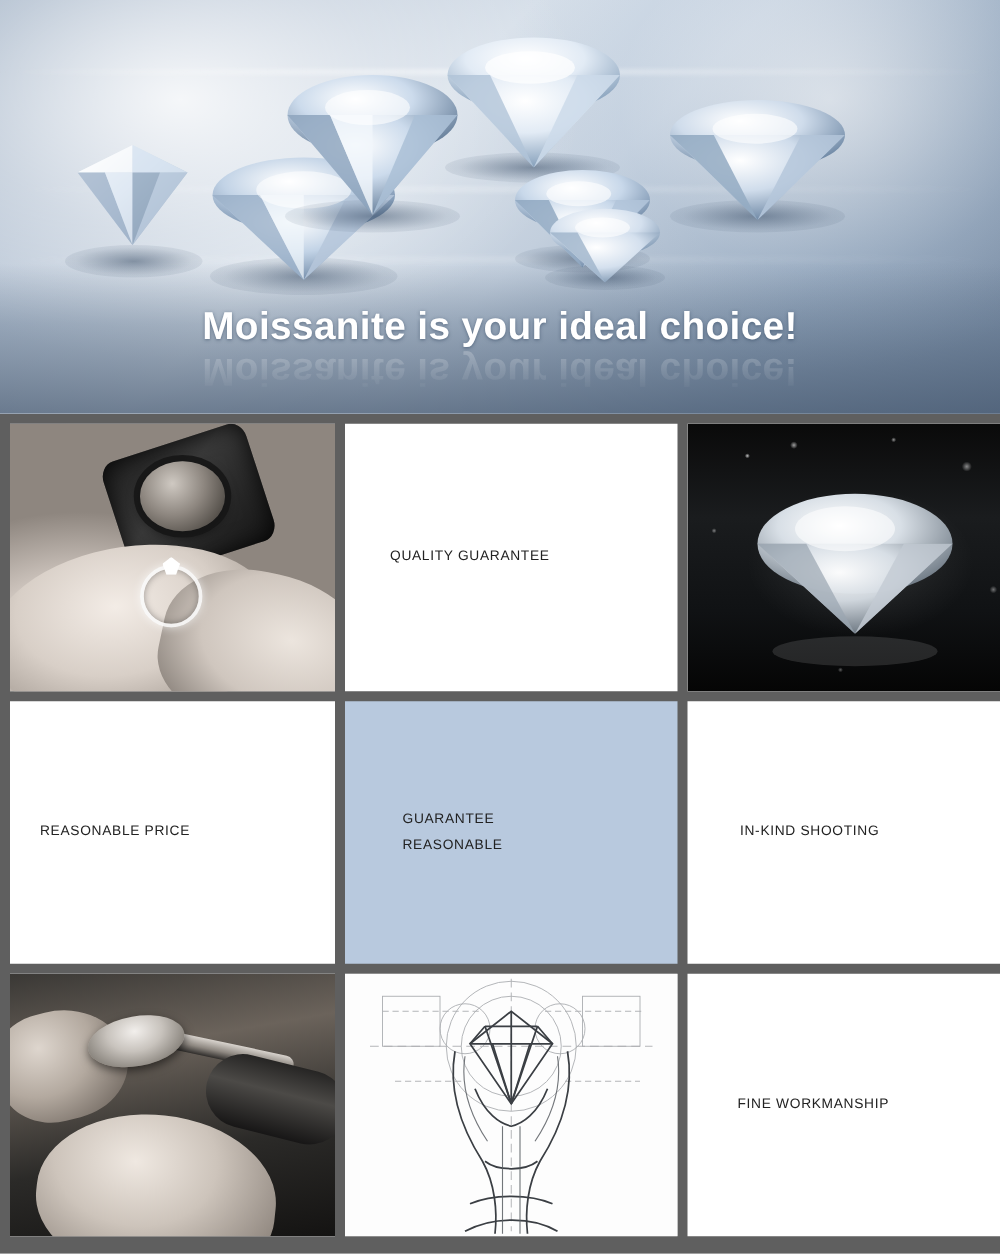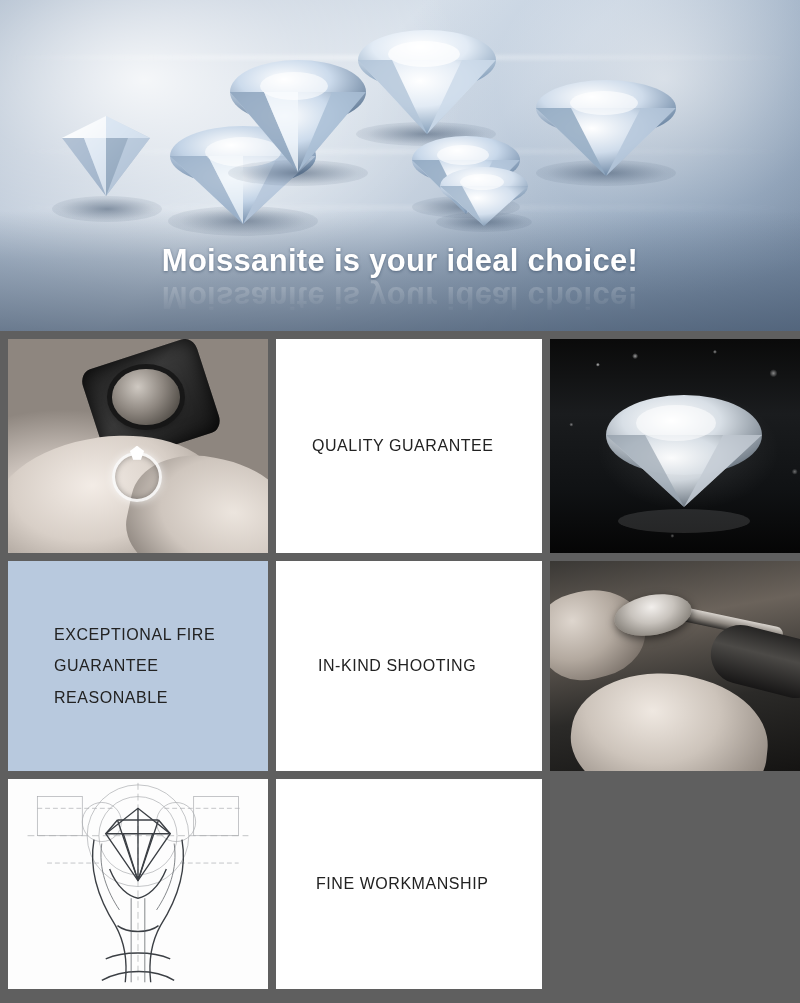--- a/index.html
+++ b/index.html
@@ -107,21 +107,21 @@
   }
   .cell {
     position: relative;
     overflow: hidden;
     display: flex;
     align-items: center;
     justify-content: center;
     background: #ffffff;
   }
   .cell-text {
-    font-size: 16px;
+    font-size: 11px;
     color: #222222;
     letter-spacing: 0.55px;
     line-height: 1.95;
     text-align: left;
     padding: 0 32px;
     box-sizing: border-box;
     width: 100%;
   }
   .cell-text.center-block { padding-left: 46px; }
   .cell-quality .cell-text { padding-left: 36px; }
@@ -436,24 +436,26 @@
         <ellipse cx="134" cy="96" rx="78" ry="40" fill="url(#dg)"></ellipse>
         <path d="M56 96 L134 168 L212 96 Z" fill="url(#dg)" opacity="0.95"></path>
         <path d="M56 96 L134 168 L95 96 Z" fill="#9aa5b0" opacity="0.7"></path>
         <path d="M212 96 L134 168 L173 96 Z" fill="#c3cbd3" opacity="0.8"></path>
         <ellipse cx="126" cy="84" rx="40" ry="18" fill="#ffffff" opacity="0.55"></ellipse>
         <ellipse cx="134" cy="182" rx="66" ry="12" fill="#ffffff" opacity="0.12"></ellipse>
       </svg>
     </div>
   </div>
 
+  <div class="cell cell-price">
+    <div class="cell-text">REASONABLE PRICE</div>
+  </div>
 
   <div class="cell cell-highlight">
     <div class="cell-text center-block">
-      <div>EXCEPTIONAL FIRE</div>
       <div>GUARANTEE</div>
       <div>REASONABLE</div>
     </div>
   </div>
 
   <div class="cell cell-shooting">
     <div class="cell-text">IN-KIND SHOOTING</div>
   </div>
 
   <div class="cell cell-photo">

